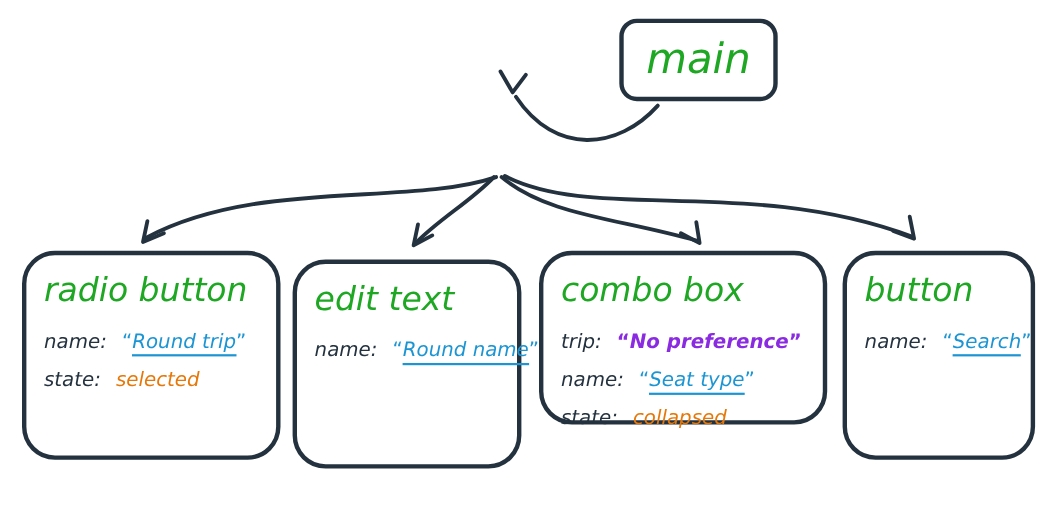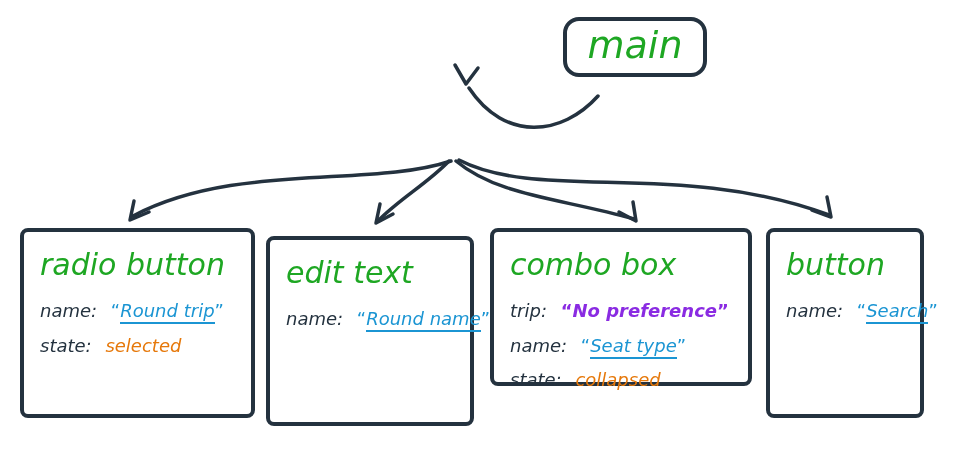--- a/index.html
+++ b/index.html
@@ -45,21 +45,21 @@
     align-items: center;
     justify-content: center;
   }
   .pill .role {
     color: var(--role);
     font-size: 38px;
     line-height: 1;
     padding-bottom: 4px;
   }
   .card {
-    border-radius: 8px;
+    border-radius: 30px;
     padding: 10px 2px 0 16px;
   }
   .card .role {
     color: var(--role);
     font-size: 30px;
     line-height: 1.5;
     white-space: nowrap;
     margin-bottom: 4px;
   }
   .prop {
@@ -98,21 +98,21 @@
     <path d="M 449 161 C 428 183, 398 200, 378 221"></path>
     <path d="M 380 204 L 376 223 L 393 214"></path>
 
     <path d="M 456 161 C 498 196, 560 198, 634 219"></path>
     <path d="M 633 202 L 636 221 L 619 212"></path>
 
     <path d="M 459 160 C 540 202, 680 160, 829 215"></path>
     <path d="M 827 197 L 831 217 L 812 210"></path>
   </svg>
 
-  <div class="node pill" style="left:563px; top:17px; width:144px; height:60px;">
+  <div class="node pill" style="left:563px; top:17px; width:144px; height:75px;">
     <span class="role">main</span>
   </div>
 
 
   <div class="node card" style="left:20px; top:228px; width:235px; height:190px;">
     <div class="role">radio button</div>
     <div class="prop">
       <span class="key">name:</span>
       <span class="val-name"><span class="quote">“</span><span class="uq">Round trip</span><span class="quote">”</span></span>
     </div>
@@ -139,21 +139,21 @@
     <div class="prop">
       <span class="key">name:</span>
       <span class="val-name"><span class="quote">“</span><span class="uq">Seat type</span><span class="quote">”</span></span>
     </div>
     <div class="prop">
       <span class="key">state:</span>
       <span class="val-state">collapsed</span>
     </div>
   </div>
 
-  <div class="node card" style="left:766px; top:228px; width:158px; height:190px;">
+  <div class="node card" style="left:766px; top:228px; width:175px; height:190px;">
     <div class="role">button</div>
     <div class="prop">
       <span class="key">name:</span>
       <span class="val-name"><span class="quote">“</span><span class="uq">Search</span><span class="quote">”</span></span>
     </div>
   </div>
 
 </div>
 
 </body></html>

